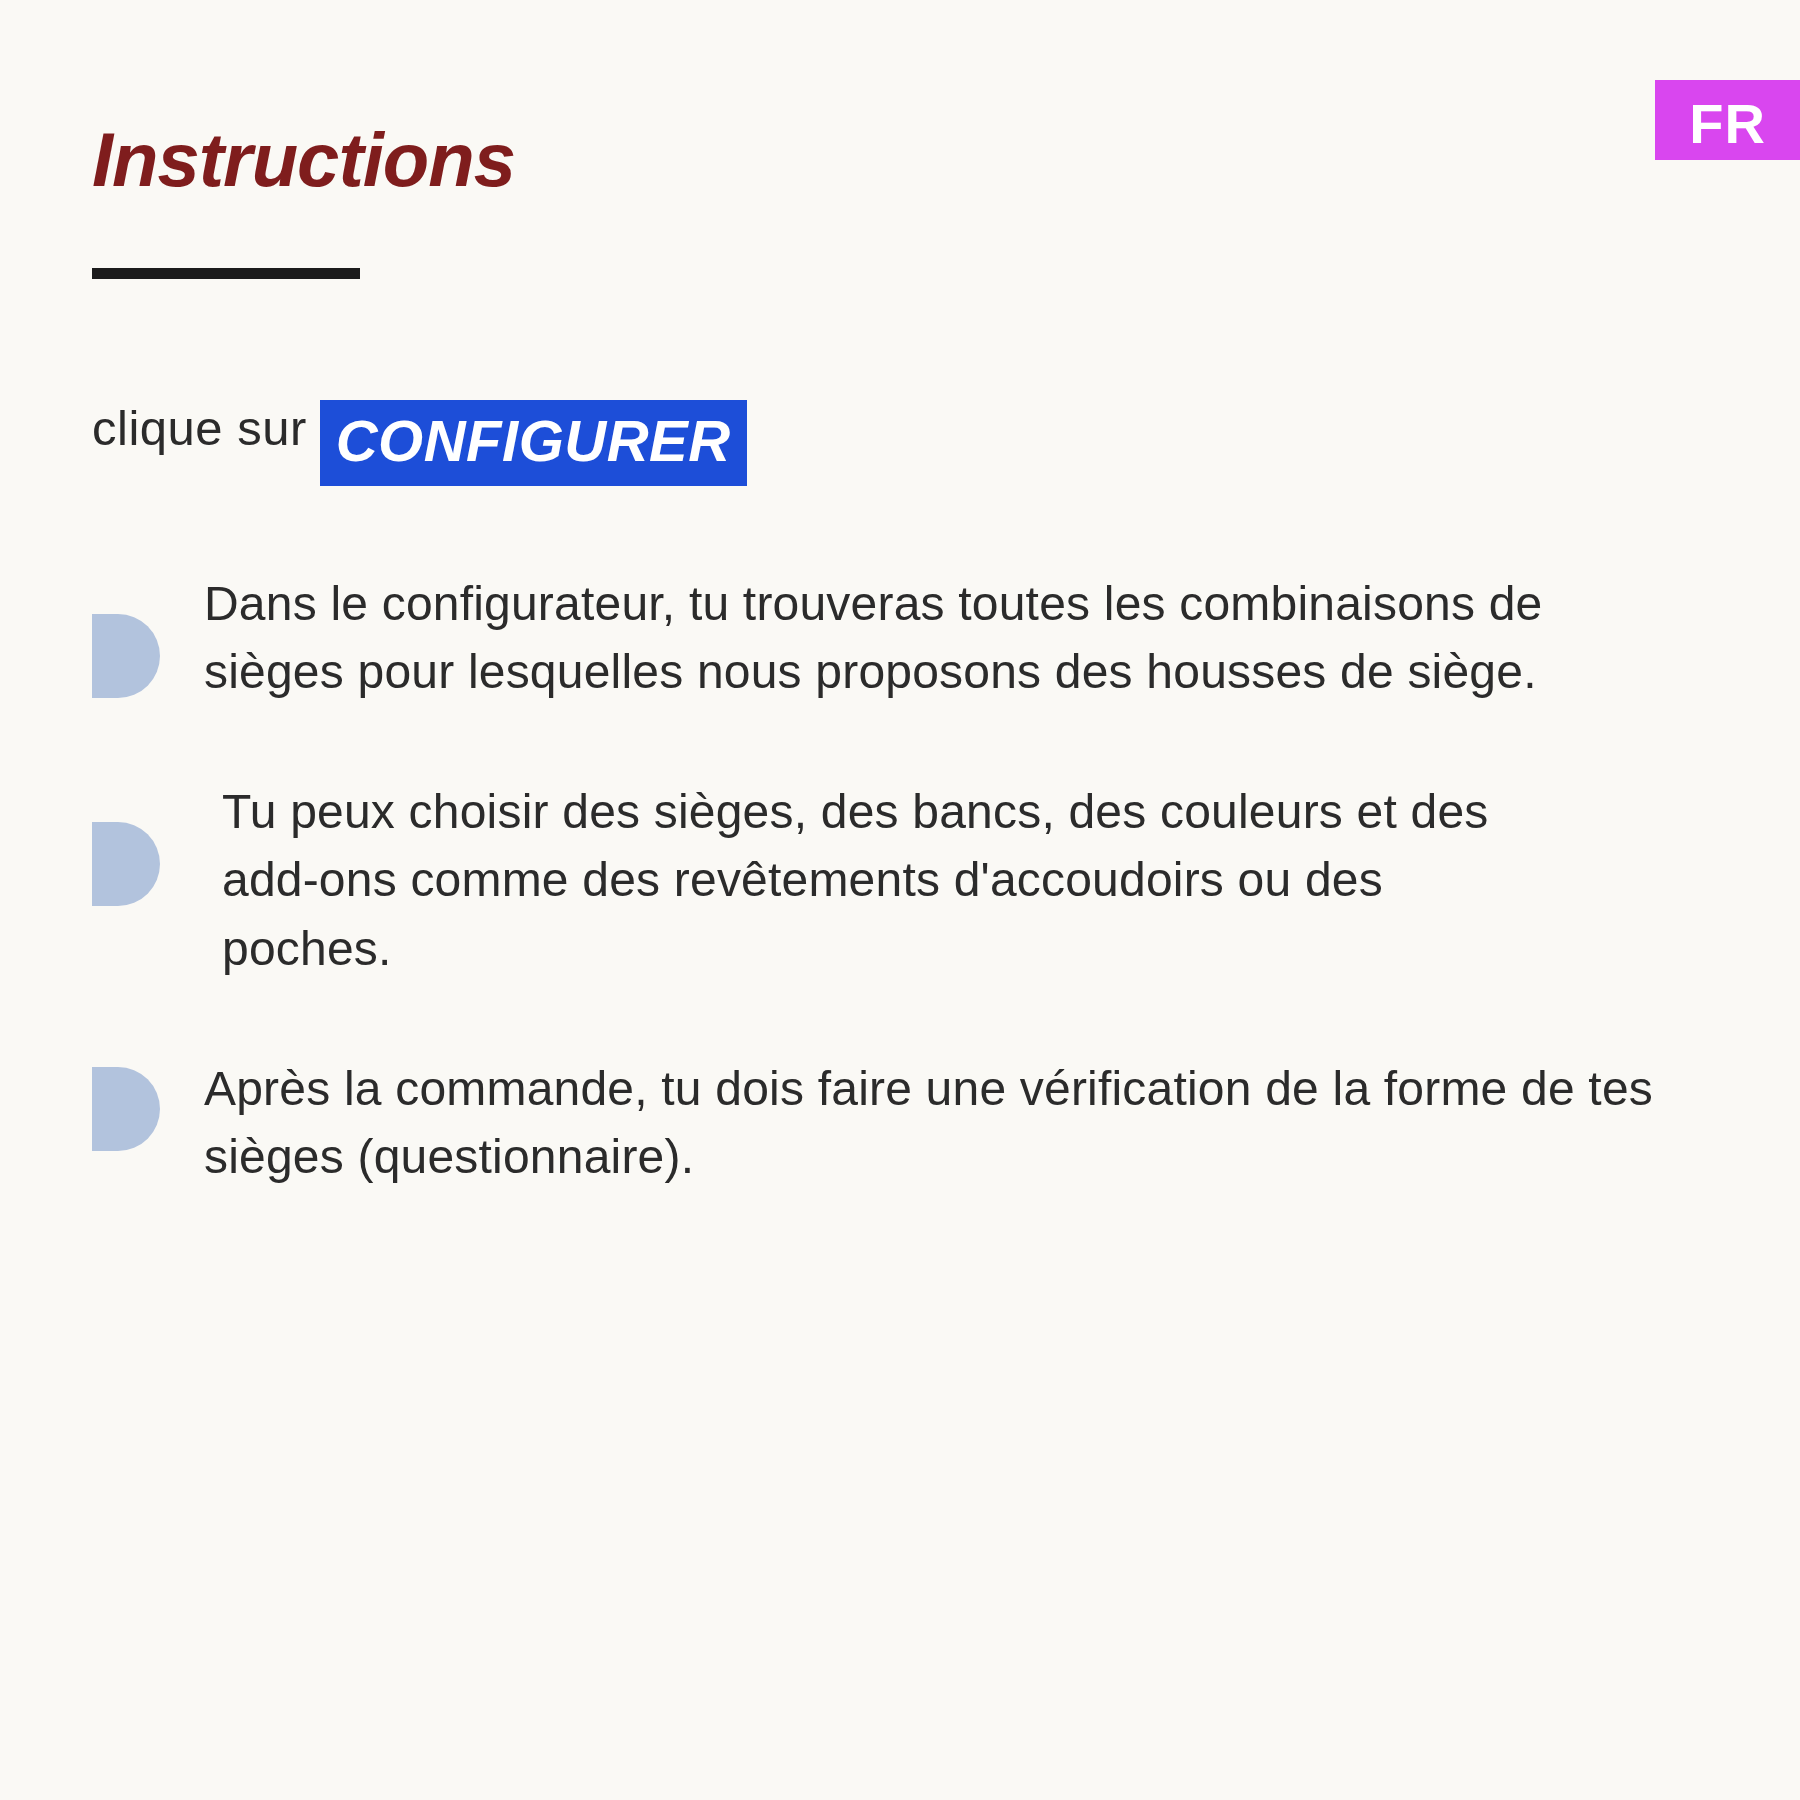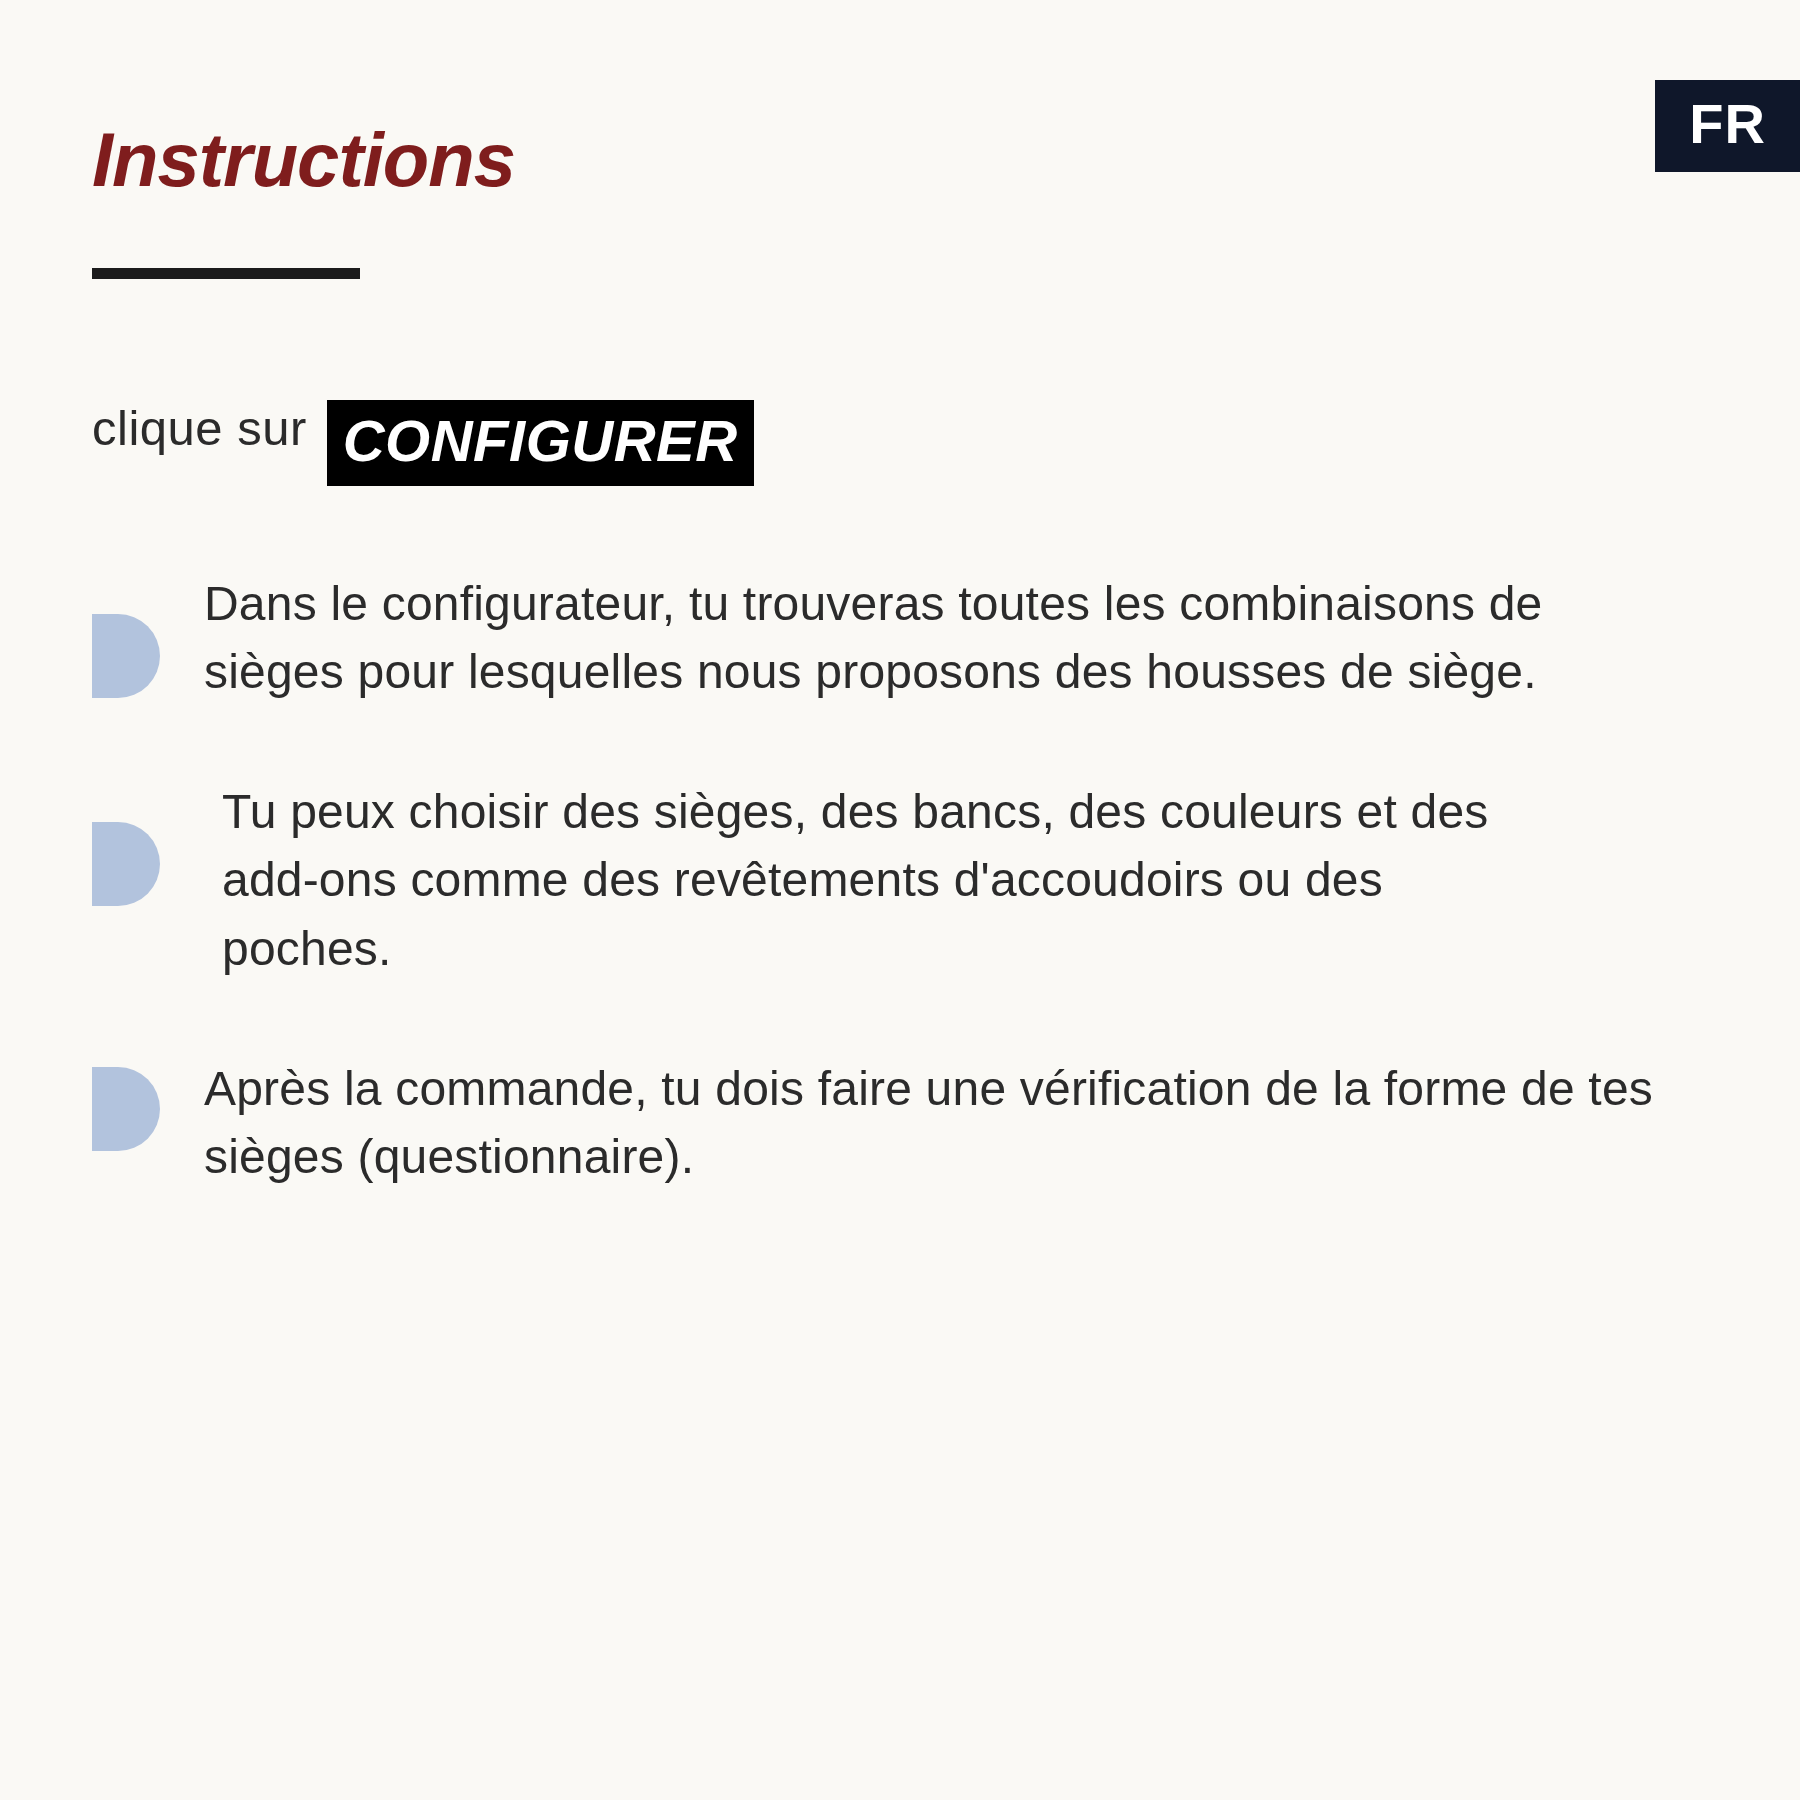--- a/index.html
+++ b/index.html
@@ -19,26 +19,26 @@
     height: 1800px;
     box-sizing: border-box;
     padding: 0;
   }
 
   
   .lang-badge {
     position: absolute;
     top: 80px;
     right: 0;
-    background: #0f172a;
+    background: #d946ef;
     color: #ffffff;
     font-size: 56px;
     font-weight: 700;
     letter-spacing: 1px;
-    padding: 16px 34px 20px 34px;
+    padding: 16px 34px 8px 34px;
     line-height: 1;
     font-family: "Liberation Sans", sans-serif;
   }
 
   
   .title {
     position: absolute;
     top: 122px;
     left: 92px;
     font-size: 76px;
@@ -66,28 +66,28 @@
     display: flex;
     font-size: 49px;
     color: #2b2b2b;
     font-family: "Liberation Sans", sans-serif;
   }
   .click-line .lead {
     font-weight: 400;
     letter-spacing: 0.5px;
   }
   .click-line .cta {
-    background: #000000;
+    background: #1d4ed8;
     color: #ffffff;
     font-style: italic;
     font-weight: 700;
     font-size: 58px;
     letter-spacing: 0.5px;
     padding: 12px 16px 16px 16px;
-    margin-left: 20px;
+    margin-left: 13px;
     line-height: 1;
   }
 
   
   .bullets {
     position: absolute;
     top: 570px;
     left: 92px;
     width: 1620px;
   }

